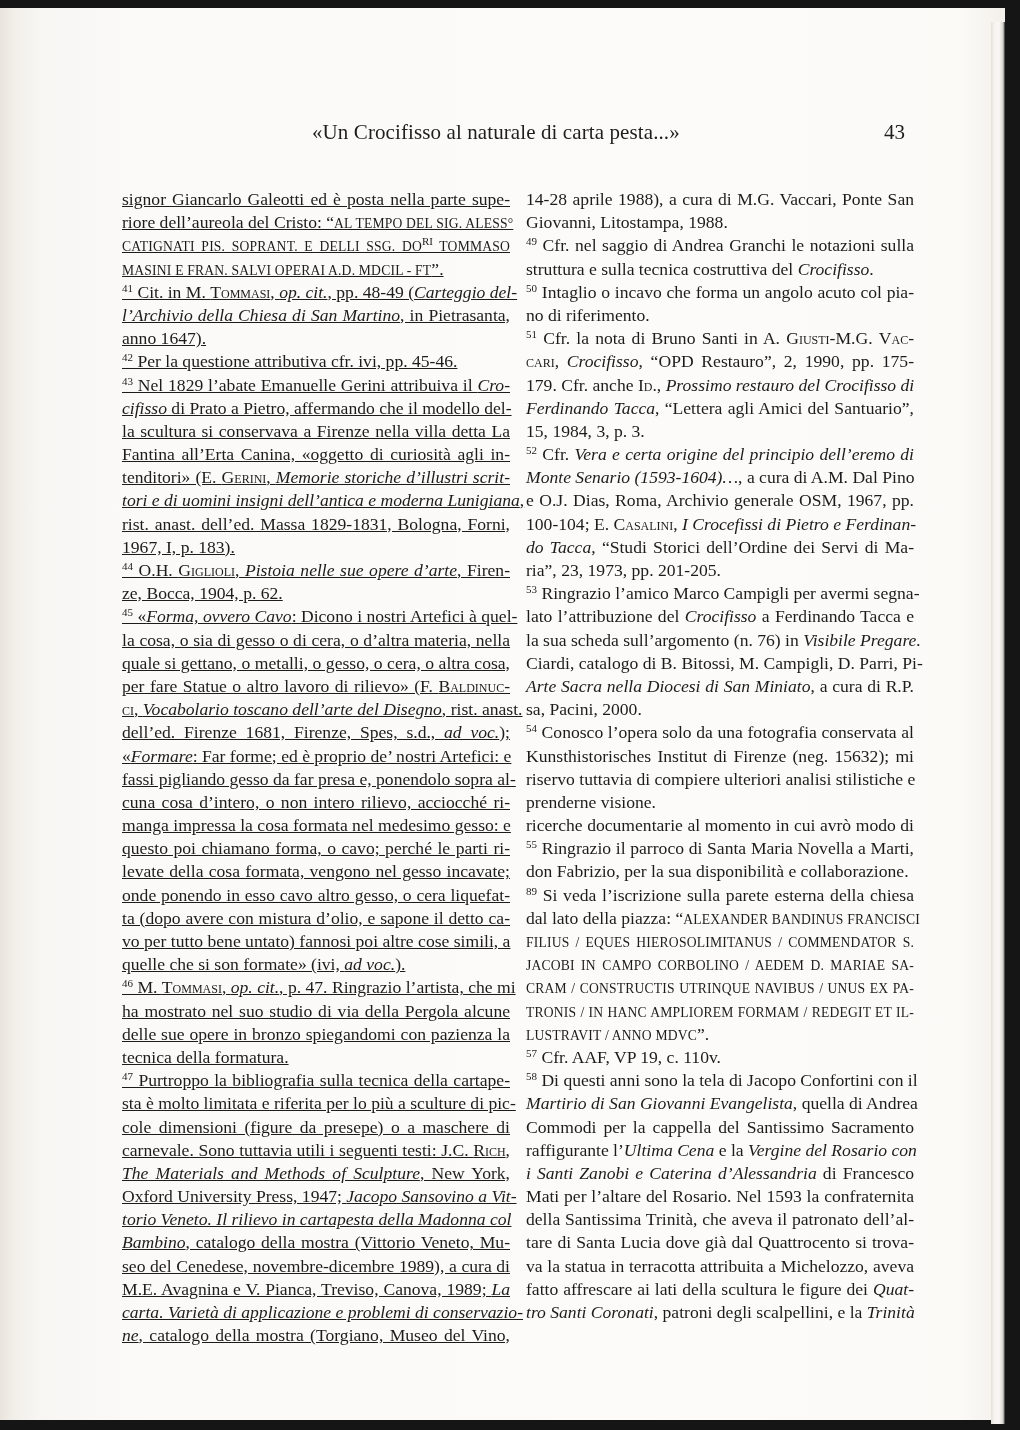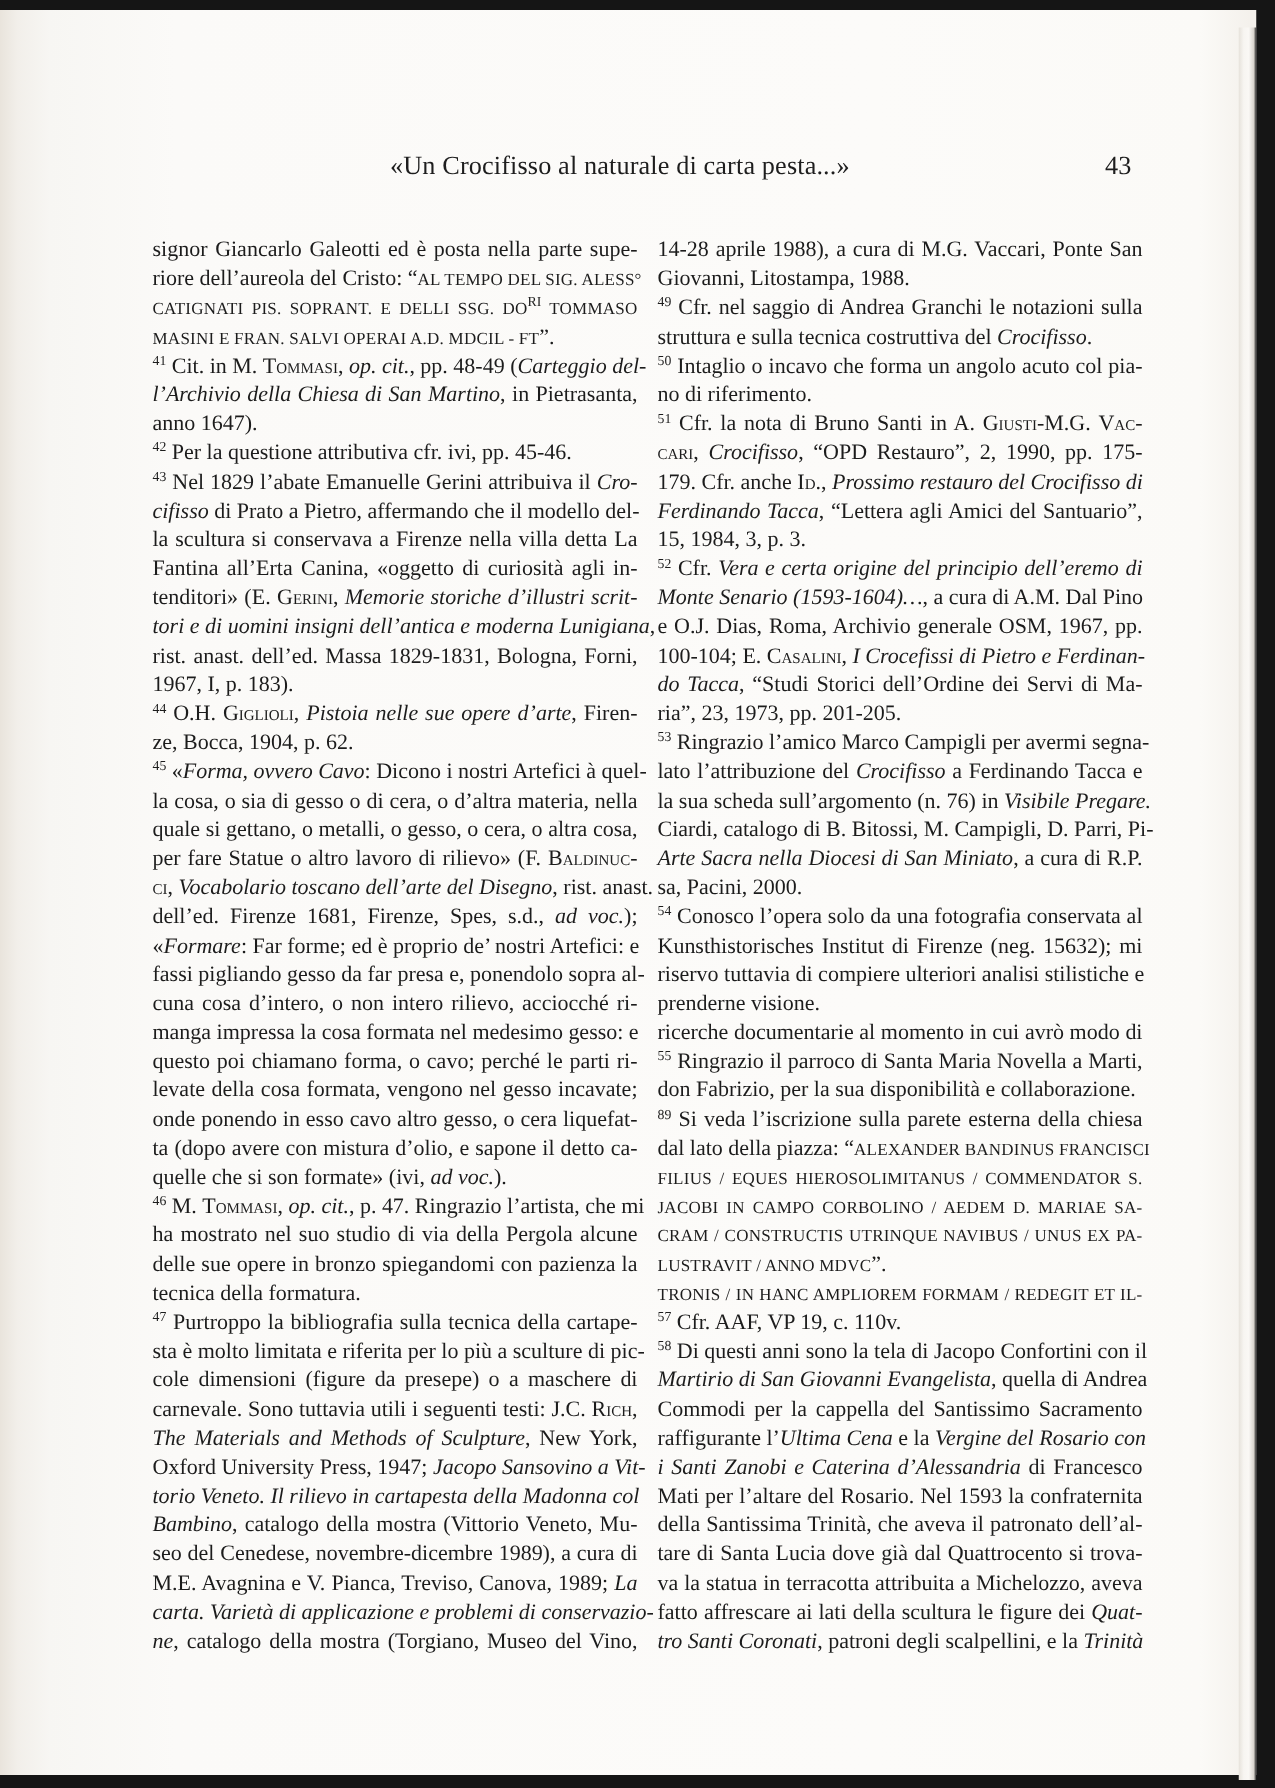--- a/index.html
+++ b/index.html
@@ -23,21 +23,21 @@
   .running-title {
     position: absolute; left: 312px; top: 0; font-size: 21px; color: #1e1e1e; white-space: nowrap; letter-spacing: 0.1px;
   }
   .page-number {
     position: absolute; left: 884px; top: 0; font-size: 21px; color: #1e1e1e;
   }
   .column {
     position: absolute; top: 180px; width: 388px;
     font-size: 17.6px; color: #1c1c1c;
   }
-  .col-left { left: 122px; }
+  .col-left { left: 122px; text-decoration: underline; }
   .col-right { left: 526px; }
   .line {
     height: 23.2px; line-height: 23.2px; white-space: nowrap;
     text-align: justify; text-align-last: justify; overflow: visible;
   }
   .line.last { text-align-last: left; }
   .it { font-style: italic; }
   .sc { font-variant: small-caps; }
   .caps { font-size: 13.6px; letter-spacing: 0.2px; }
   .sup { font-size: 11px; vertical-align: 6px; line-height: 0; }
@@ -79,20 +79,21 @@
       <div class="line"><span class="sc">ci</span><span>, </span><span class="it">Vocabolario toscano dell’arte del Disegno</span><span>, rist. anast.</span></div>
       <div class="line"><span>dell’ed. Firenze 1681, Firenze, Spes, s.d., </span><span class="it">ad voc.</span><span>);</span></div>
       <div class="line"><span>«</span><span class="it">Formare</span><span>: Far forme; ed è proprio de’ nostri Artefici: e</span></div>
       <div class="line"><span>fassi pigliando gesso da far presa e, ponendolo sopra al-</span></div>
       <div class="line"><span>cuna cosa d’intero, o non intero rilievo, acciocché ri-</span></div>
       <div class="line"><span>manga impressa la cosa formata nel medesimo gesso: e</span></div>
       <div class="line"><span>questo poi chiamano forma, o cavo; perché le parti ri-</span></div>
       <div class="line"><span>levate della cosa formata, vengono nel gesso incavate;</span></div>
       <div class="line"><span>onde ponendo in esso cavo altro gesso, o cera liquefat-</span></div>
       <div class="line"><span>ta (dopo avere con mistura d’olio, e sapone il detto ca-</span></div>
+      <div class="line"><span>vo per tutto bene untato) fannosi poi altre cose simili, a</span></div>
       <div class="line last"><span>quelle che si son formate» (ivi, </span><span class="it">ad voc.</span><span>).</span></div>
       <div class="line"><span class="sup">46</span><span> M. </span><span class="sc">Tommasi</span><span>, </span><span class="it">op. cit.</span><span>, p. 47. Ringrazio l’artista, che mi</span></div>
       <div class="line"><span>ha mostrato nel suo studio di via della Pergola alcune</span></div>
       <div class="line"><span>delle sue opere in bronzo spiegandomi con pazienza la</span></div>
       <div class="line last"><span>tecnica della formatura.</span></div>
       <div class="line"><span class="sup">47</span><span> Purtroppo la bibliografia sulla tecnica della cartape-</span></div>
       <div class="line"><span>sta è molto limitata e riferita per lo più a sculture di pic-</span></div>
       <div class="line"><span>cole dimensioni (figure da presepe) o a maschere di</span></div>
       <div class="line"><span>carnevale. Sono tuttavia utili i seguenti testi: J.C. </span><span class="sc">Rich</span><span>,</span></div>
       <div class="line"><span class="it">The Materials and Methods of Sculpture</span><span>, New York,</span></div>
@@ -133,22 +134,22 @@
       <div class="line"><span>riservo tuttavia di compiere ulteriori analisi stilistiche e</span></div>
       <div class="line last"><span>prenderne visione.</span></div>
       <div class="line"><span>ricerche documentarie al momento in cui avrò modo di</span></div>
       <div class="line"><span class="sup">55</span><span> Ringrazio il parroco di Santa Maria Novella a Marti,</span></div>
       <div class="line last"><span>don Fabrizio, per la sua disponibilità e collaborazione.</span></div>
       <div class="line"><span class="sup">89</span><span> Si veda l’iscrizione sulla parete esterna della chiesa</span></div>
       <div class="line"><span>dal lato della piazza: “</span><span class="caps">ALEXANDER BANDINUS FRANCISCI</span></div>
       <div class="line"><span class="caps">FILIUS / EQUES HIEROSOLIMITANUS / COMMENDATOR S.</span></div>
       <div class="line"><span class="caps">JACOBI IN CAMPO CORBOLINO / AEDEM D. MARIAE SA-</span></div>
       <div class="line"><span class="caps">CRAM / CONSTRUCTIS UTRINQUE NAVIBUS / UNUS EX PA-</span></div>
+      <div class="line"><span class="caps">TRONIS / IN HANC AMPLIOREM FORMAM / REDEGIT ET IL-</span></div>
       <div class="line last"><span class="caps">LUSTRAVIT / ANNO MDVC</span><span>”.</span></div>
-      <div class="line"><span class="caps">TRONIS / IN HANC AMPLIOREM FORMAM / REDEGIT ET IL-</span></div>
       <div class="line last"><span class="sup">57</span><span> Cfr. AAF, VP 19, c. 110v.</span></div>
       <div class="line"><span class="sup">58</span><span> Di questi anni sono la tela di Jacopo Confortini con il</span></div>
       <div class="line"><span class="it">Martirio di San Giovanni Evangelista</span><span>, quella di Andrea</span></div>
       <div class="line"><span>Commodi per la cappella del Santissimo Sacramento</span></div>
       <div class="line"><span>raffigurante l’</span><span class="it">Ultima Cena</span><span> e la </span><span class="it">Vergine del Rosario con</span></div>
       <div class="line"><span class="it">i Santi Zanobi e Caterina d’Alessandria</span><span> di Francesco</span></div>
       <div class="line"><span>Mati per l’altare del Rosario. Nel 1593 la confraternita</span></div>
       <div class="line"><span>della Santissima Trinità, che aveva il patronato dell’al-</span></div>
       <div class="line"><span>tare di Santa Lucia dove già dal Quattrocento si trova-</span></div>
       <div class="line"><span>va la statua in terracotta attribuita a Michelozzo, aveva</span></div>

